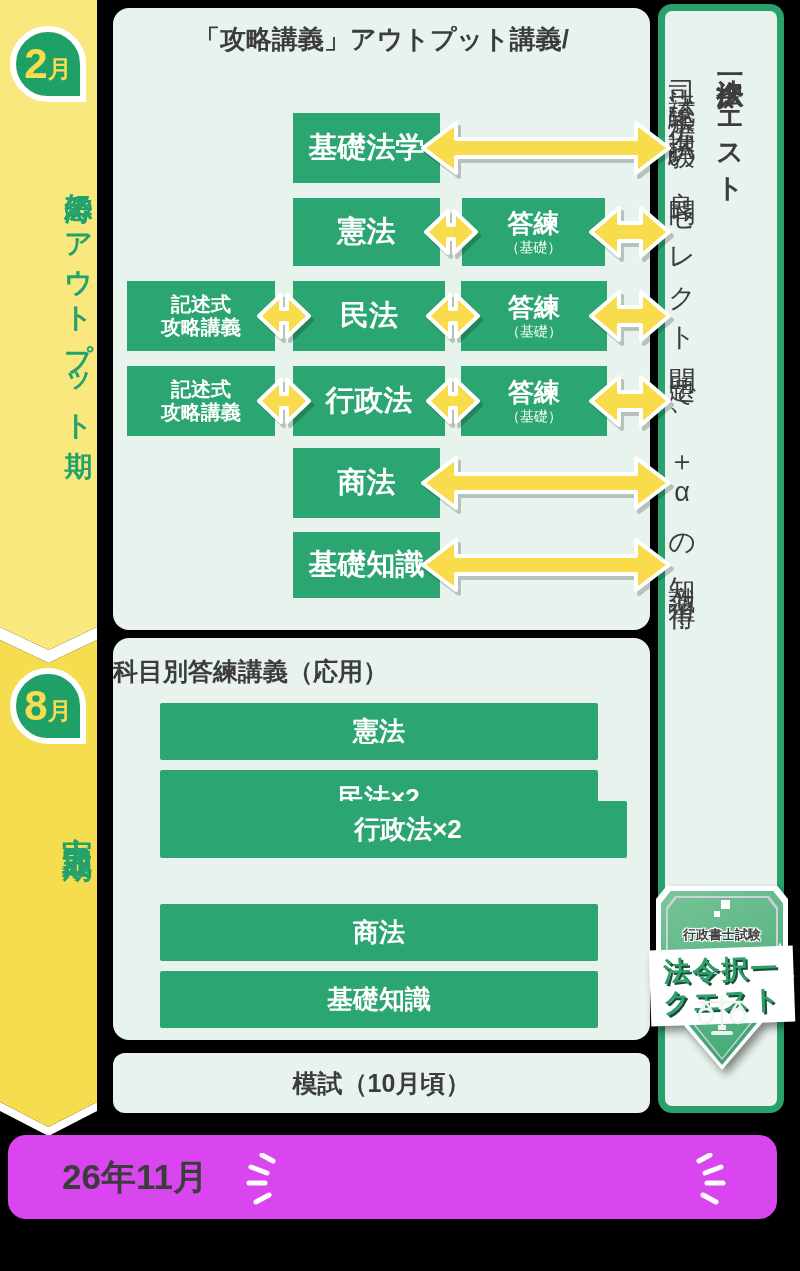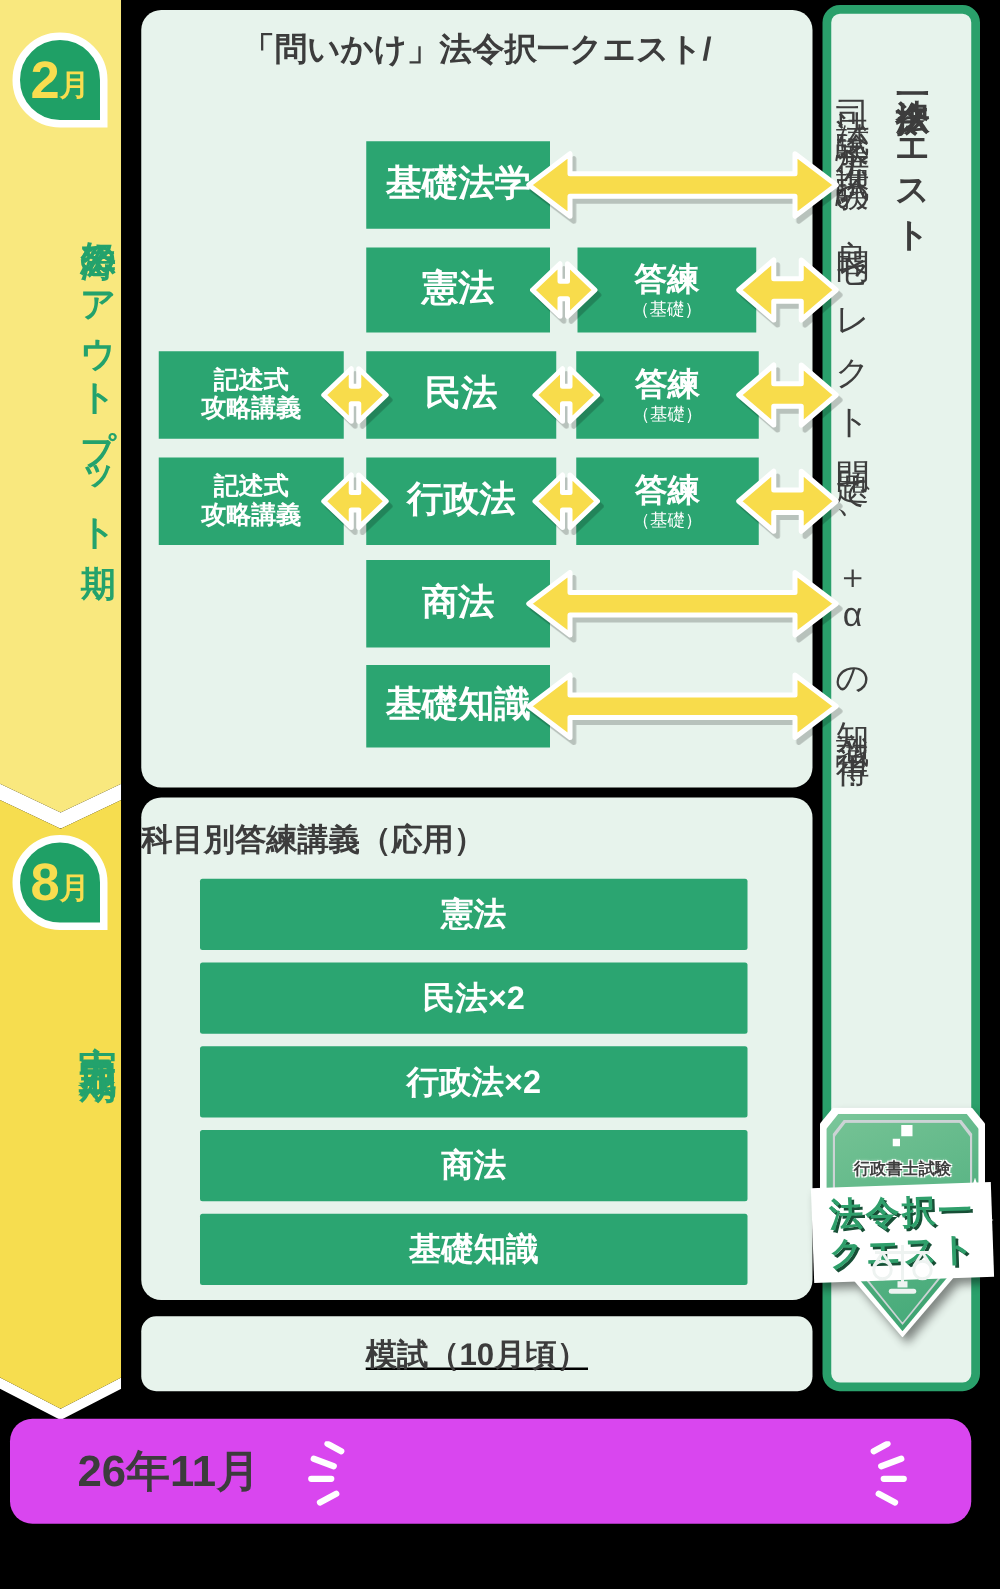--- a/index.html
+++ b/index.html
@@ -26,21 +26,21 @@
   .drop .num{font-size:42px;line-height:1;}
   .drop .unit{font-size:24px;line-height:1;margin-top:10px;}
   .drop.d1{left:10px;top:26px;}
   .drop.d2{left:10px;top:668px;}
 
   
   .panel{background:#e7f3ec;border-radius:16px;}
   .panel1{left:113px;top:8px;width:537px;height:622px;}
   .panel2{left:113px;top:638px;width:537px;height:402px;}
   .mockbox{left:113px;top:1053px;width:537px;height:60px;background:#e7f3ec;border-radius:12px;
-           display:flex;align-items:center;justify-content:center;text-decoration:underline;}
+           display:flex;align-items:center;justify-content:center;}
   .p1title{left:113px;top:20px;width:537px;text-align:center;font-weight:bold;
            font-size:26px;line-height:38px;color:#3c3c3c;}
   .p2title{left:113px;top:655px;width:537px;text-align:left;font-weight:bold;
            font-size:25px;color:#3c3c3c;}
   .mocklabel{font-weight:bold;font-size:25px;color:#3c3c3c;}
 
   
   .gbox{background:#2ba571;color:#fff;font-weight:bold;display:flex;flex-direction:column;
         align-items:center;justify-content:center;text-align:center;line-height:1.15;}
   .fs27{font-size:29px;} .fs26{font-size:26px;} .fs21{font-size:20px;text-align:center;}
@@ -107,21 +107,21 @@
     <span class="num">2</span>
       <span class="unit">月</span>
   </div>
   <div class="abs drop d2">
     <span class="num">8</span>
       <span class="unit">月</span>
   </div>
 
   <div class="abs panel panel1"></div>
   <div class="abs p1title">
-    <div>「問いかけ」法令択一クエスト/</div>
+    <div>「攻略講義」アウトプット講義/</div>
   </div>
 
   <div class="abs questcol"></div>
   <div class="abs vtext">
     <div class="vhead">法令択一クエスト</div>
     <div class="vbody">司法試験予備試験の良問セレクト問題で、＋αの知識習得！</div>
   </div>
 
   <div class="abs gbox fs27" style="left:293px;top:113px;width:147px;height:70px;">基礎法学</div>
 
@@ -185,21 +185,21 @@
       <polygon points="3,30 36,5 36,21 216,21 216,5 249,30 216,55 216,39 36,39 36,55"></polygon>
     </svg>
   <svg class="abs arrow" style="left:420px;top:535px;" width="252" height="60">
       <polygon points="3,30 36,5 36,21 216,21 216,5 249,30 216,55 216,39 36,39 36,55"></polygon>
     </svg>
 
   <div class="abs panel panel2"></div>
   <div class="abs p2title">科目別答練講義（応用）</div>
   <div class="abs bar" style="top:703px;">憲法</div>
   <div class="abs bar" style="top:770px;">民法×2</div>
-  <div class="abs bar" style="top:837px;">行政法×2</div>
+  <div class="abs bar" style="top:801px;padding-left:29px;">行政法×2</div>
   <div class="abs bar" style="top:904px;">商法</div>
   <div class="abs bar" style="top:971px;">基礎知識</div>
 
   <div class="abs mockbox">
     <span class="mocklabel">模試（10月頃）</span>
   </div>
 
   <div class="abs badge">
     <div class="shield s-white"></div>
     <div class="shield s-green"></div>

